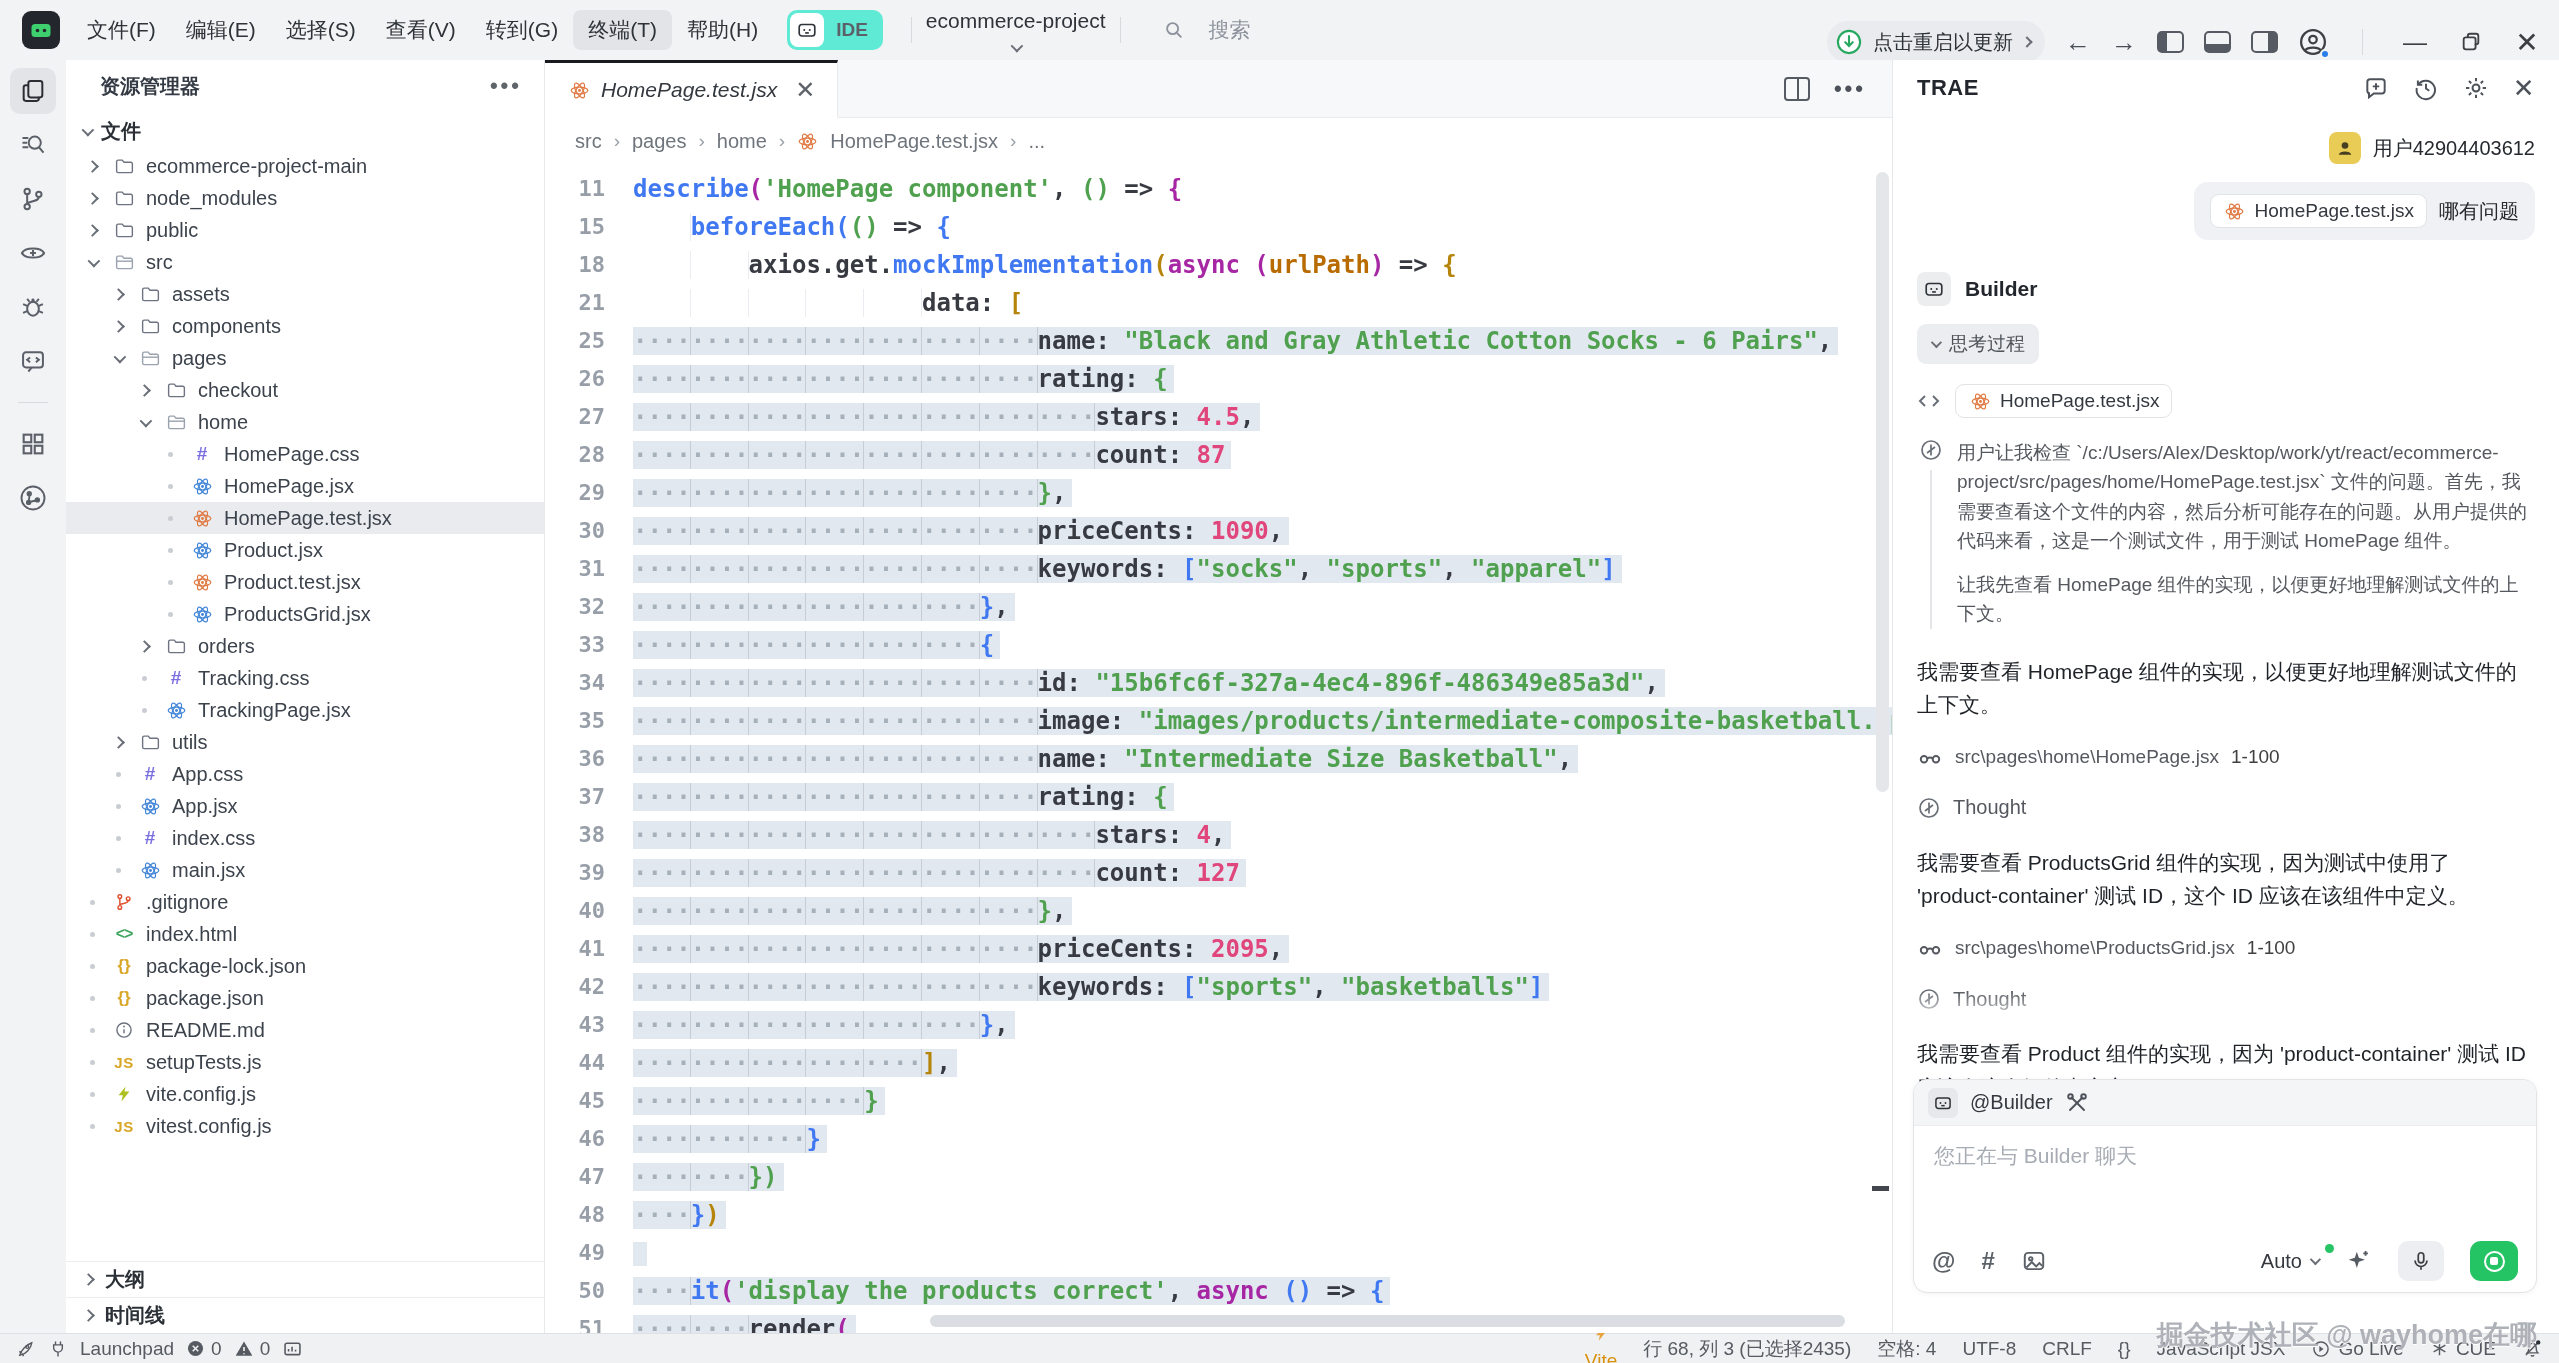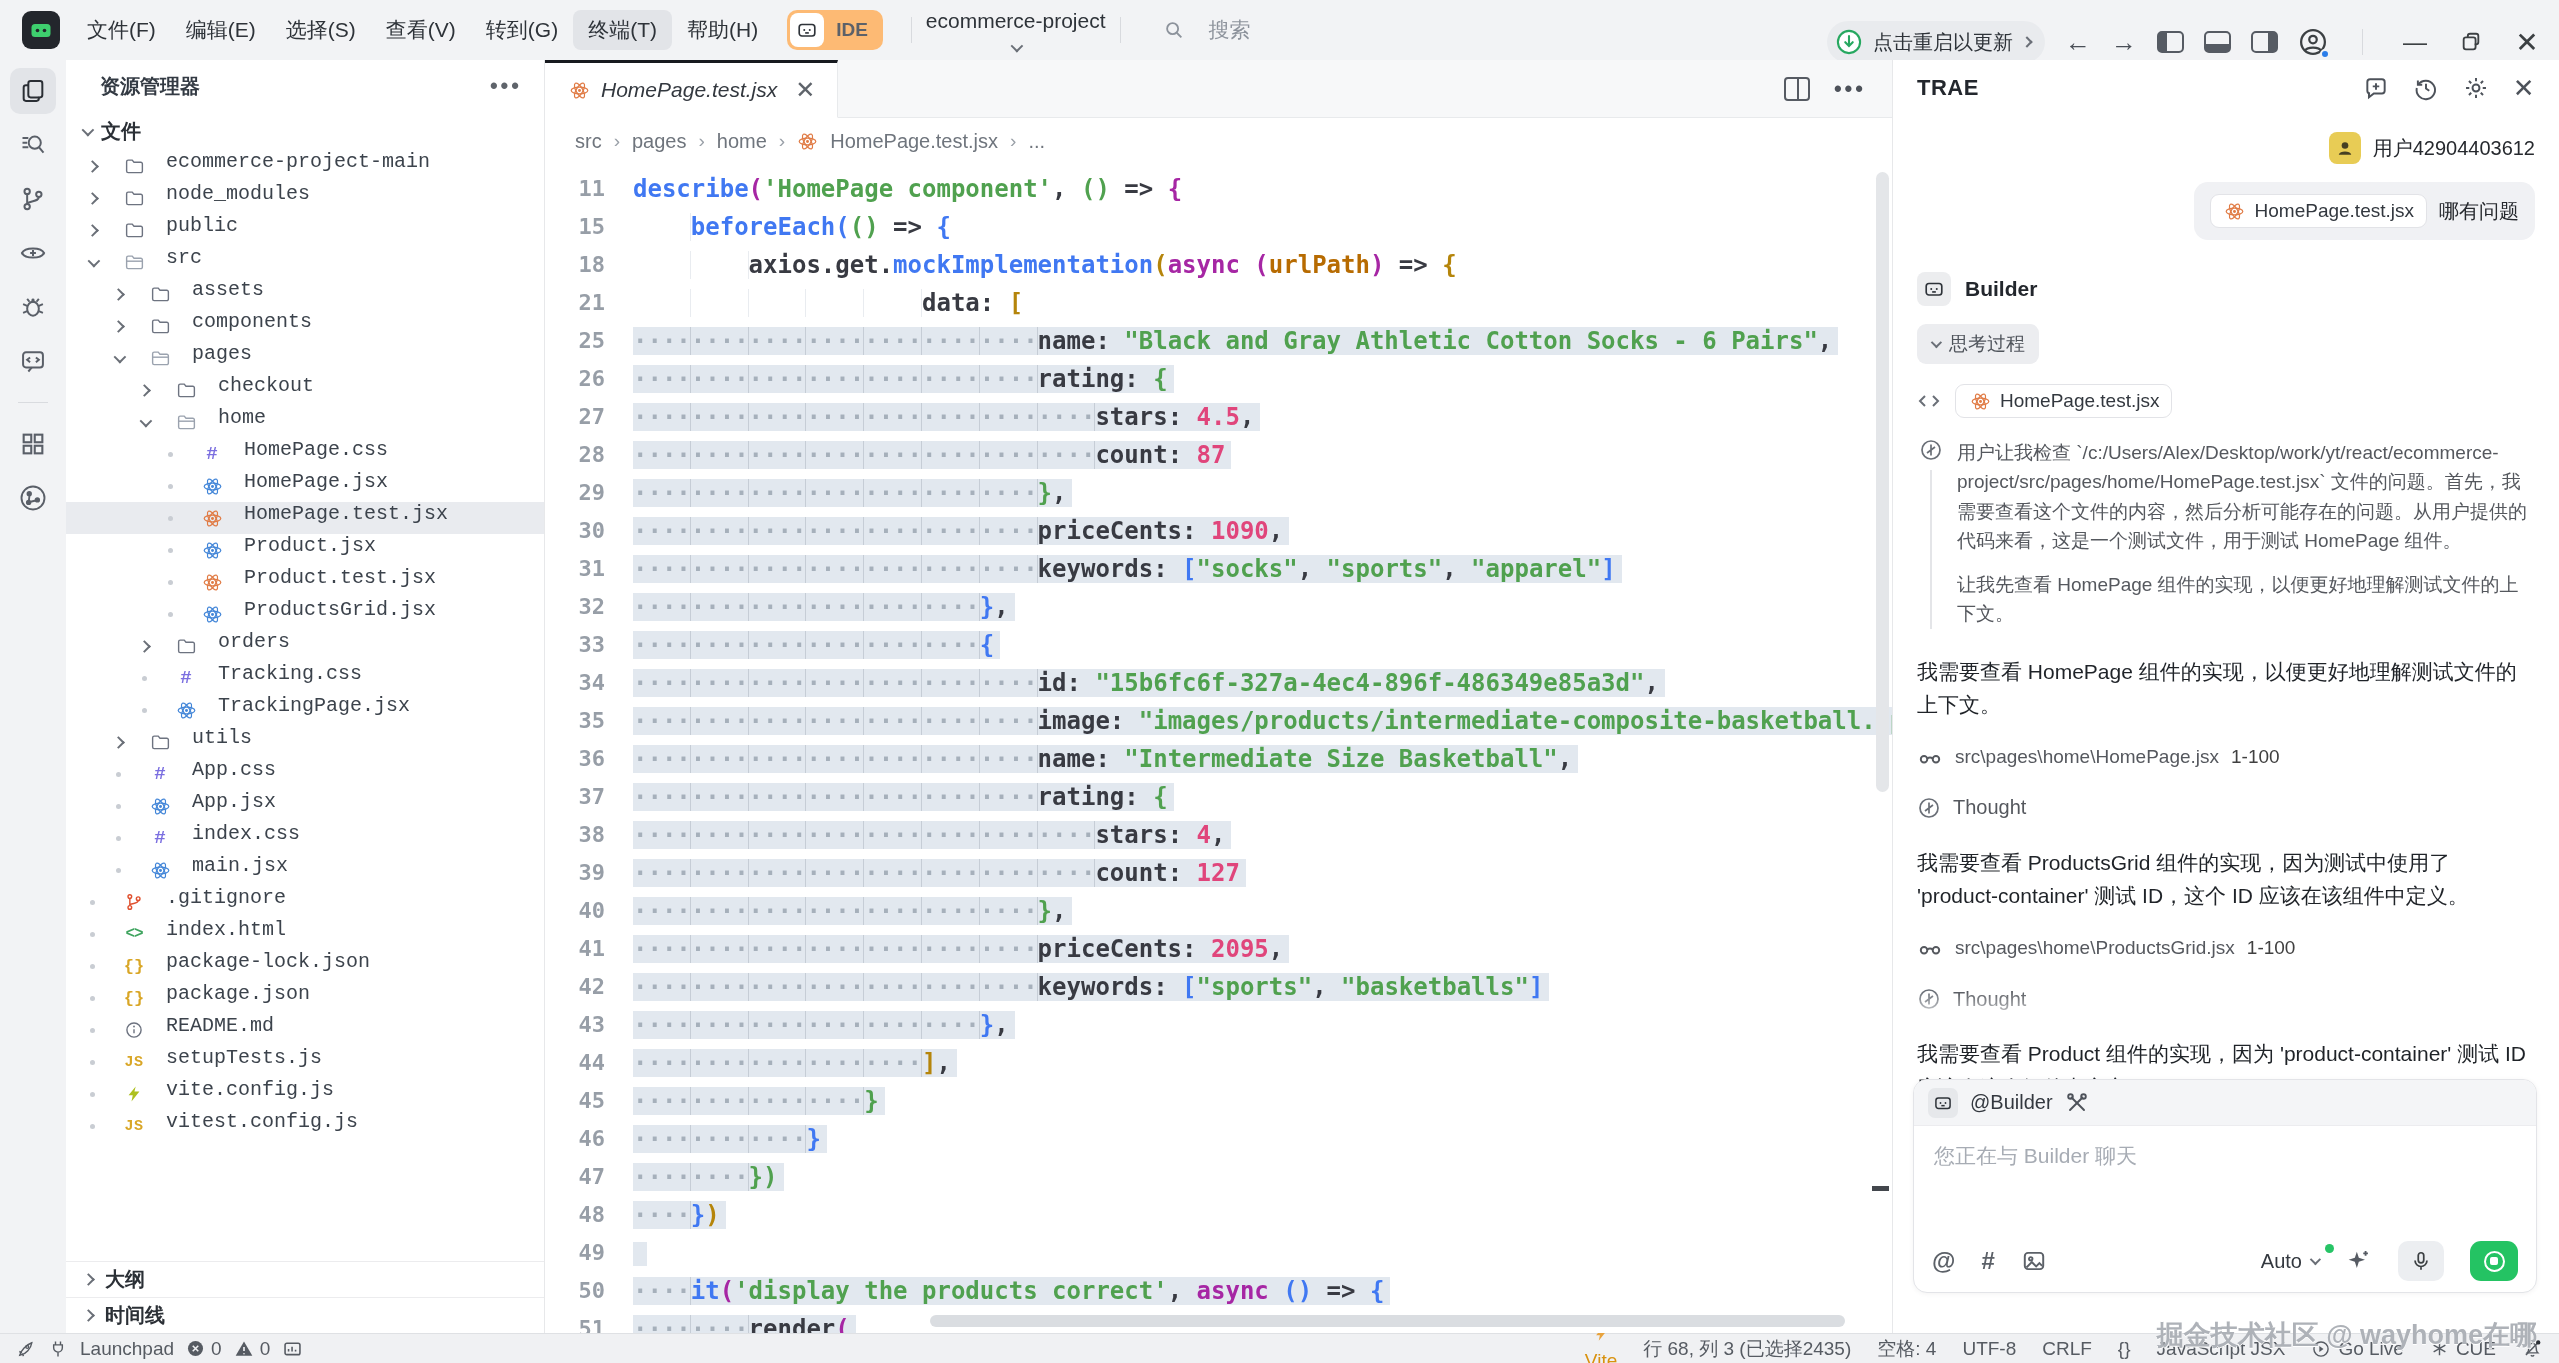--- a/index.html
+++ b/index.html
@@ -6,21 +6,21 @@
   html,body{width:2559px;height:1363px;overflow:hidden;}
   body{font-family:"Liberation Sans","DejaVu Sans",sans-serif;background:#f2f3f5;color:#2e3339;}
   svg{display:block;}
   #app{position:relative;width:2559px;height:1363px;display:flex;flex-direction:column;}
 
   
   #titlebar{height:60px;flex:none;display:flex;align-items:center;background:#f2f3f5;padding:0 14px;font-size:21px;color:#2e3339;}
   .logo{width:38px;height:38px;border-radius:9px;background:#23262c;margin:0 12px 0 8px;display:flex;align-items:center;justify-content:center;}
   .menu-item{padding:0 15px;height:40px;line-height:40px;border-radius:8px;cursor:default;white-space:nowrap;}
   .menu-item.active{background:#e2e4e8;}
-  .ide-pill{display:flex;align-items:center;background:#fdba74;border-radius:10px;height:40px;margin:0 14px;padding:3px;text-align:right;}
+  .ide-pill{display:flex;align-items:center;background:#5eead4;border-radius:10px;height:40px;margin:0 14px;padding:3px;text-align:right;}
   .ide-pill .bot{width:34px;height:34px;background:#fff;border-radius:8px;display:flex;align-items:center;justify-content:center;}
   .ide-pill .txt{padding:0 12px;color:#5c6169;font-weight:700;font-size:19px;}
   .tb-sep{width:1px;height:26px;background:#d8dade;margin:0 14px;}
   .project{display:flex;gap:10px;align-items:center;white-space:nowrap;flex-direction:column;}
   .chev{width:9px;height:9px;border-right:2px solid #6a6f77;border-bottom:2px solid #6a6f77;display:inline-block;}
   .chev.d{transform:rotate(45deg) translateY(-2px);}
   .chev.r{transform:rotate(-45deg);}
   .search-box{display:flex;gap:24px;align-items:center;color:#8d939c;margin-left:28px;}
   .tb-right{margin-left:auto;display:flex;align-items:center;gap:20px;margin-top:24px;}
   .update-pill{display:flex;align-items:center;gap:10px;background:#e9ebee;border-radius:22px;height:42px;padding:0 14px 0 8px;font-size:20px;white-space:nowrap;}
@@ -39,21 +39,21 @@
   .abtn{width:46px;height:46px;border-radius:10px;display:flex;align-items:center;justify-content:center;color:#5a5f68;}
   .abtn.active{background:#e2e4e8;color:#2a2e34;}
   .adiv{width:30px;height:1px;background:#d9dbdf;margin:10px 0;}
 
   
   #explorer{width:479px;flex:none;background:#fff;border-right:1px solid #e7e8ea;display:flex;flex-direction:column;}
   .exp-head{height:52px;flex:none;display:flex;align-items:center;padding:0 22px 0 34px;font-size:20px;font-weight:600;color:#333a43;}
   .exp-more{margin-left:auto;color:#5f646b;letter-spacing:3px;font-weight:700;font-size:22px;}
   .sec-head{display:flex;align-items:center;gap:10px;padding-left:16px;height:38px;flex:none;font-weight:700;font-size:20px;color:#2b3036;}
   #tree{flex:1;overflow:hidden;font-size:20px;color:#3c434c;}
-  .trow{height:32px;display:flex;gap:20px;white-space:nowrap;font-family:Liberation Mono, monospace;}
+  .trow{height:32px;display:flex;align-items:center;gap:10px;white-space:nowrap;}
   .trow.sel{background:#e9ebef;}
   .slot{width:20px;flex:none;display:flex;align-items:center;justify-content:center;}
   .fdot{width:5px;height:5px;border-radius:50%;background:#c9cdd3;}
   .ficon{width:24px;flex:none;display:flex;align-items:center;justify-content:center;font-weight:700;}
   .ic-css{color:#7b6fe0;font-size:19px;}
   .ic-js{color:#d9a626;font-size:15px;letter-spacing:.5px;}
   .ic-json{color:#d9a626;font-size:17px;}
   .ic-html{color:#3fa45f;font-size:16px;letter-spacing:-1px;}
   .exp-bottom{flex:none;}
   .brow{height:36px;border-top:1px solid #ececee;display:flex;align-items:center;font-weight:700;padding-left:18px;gap:12px;font-size:20px;color:#2b3036;}

